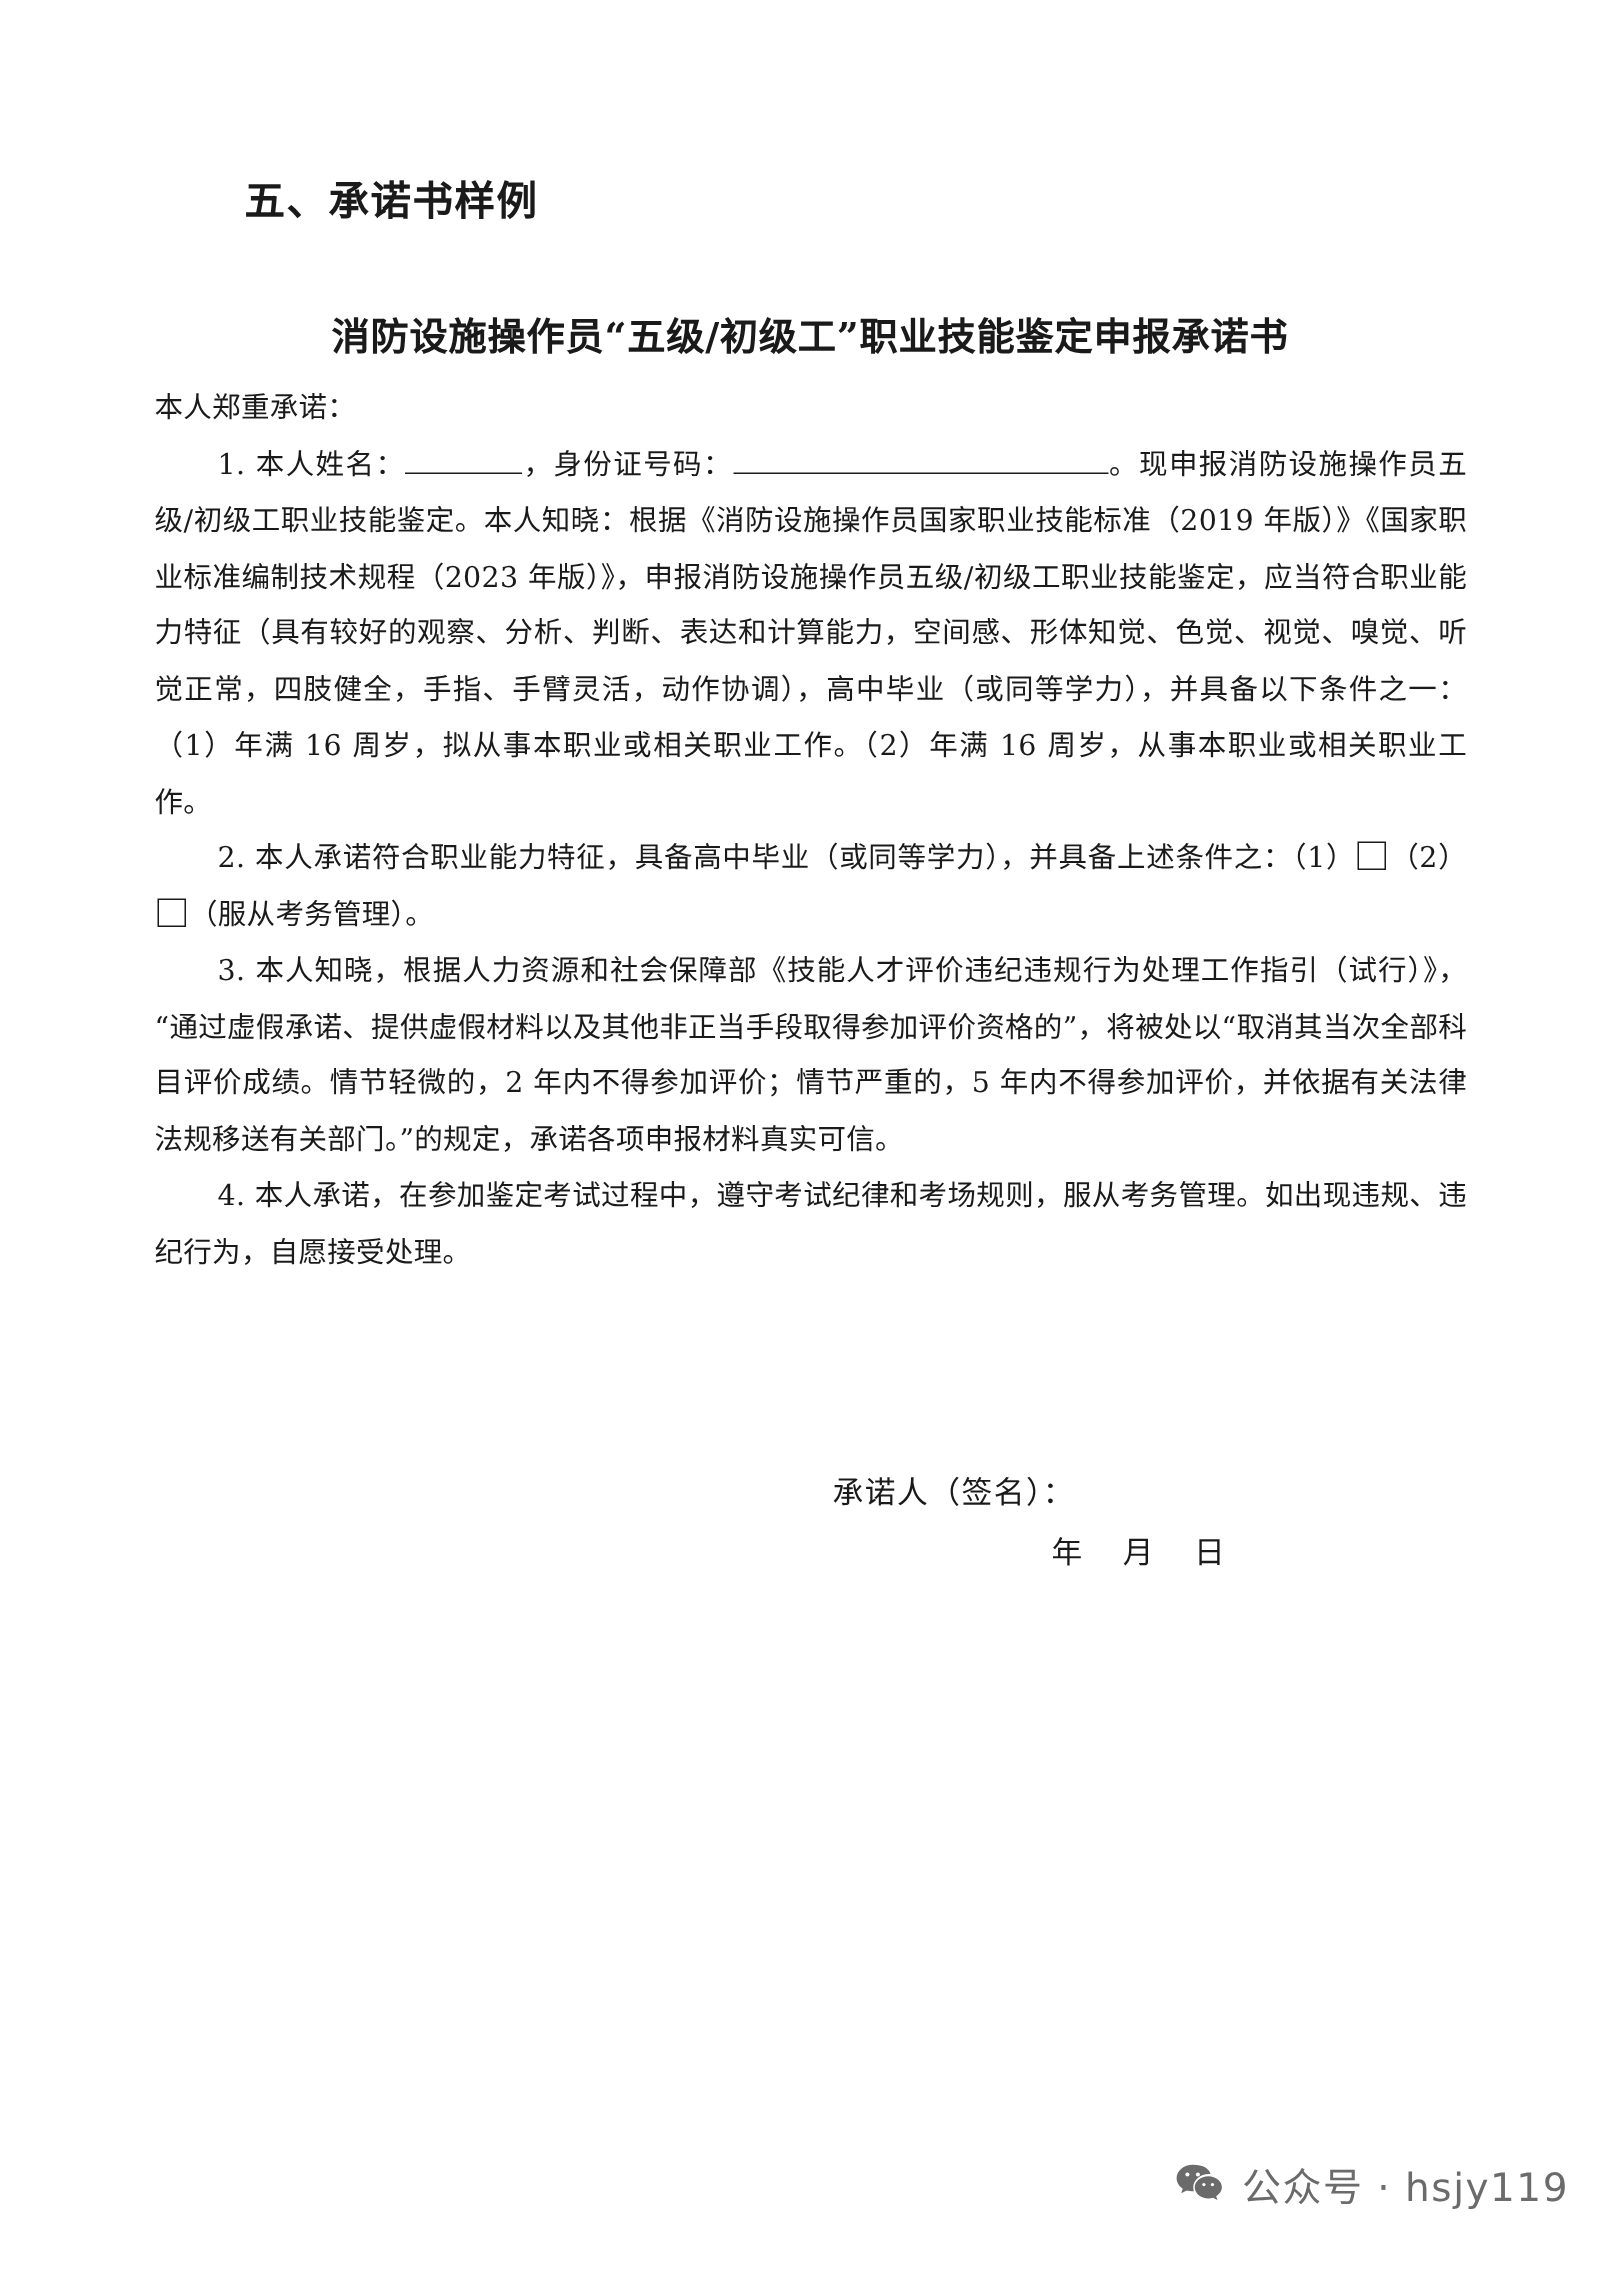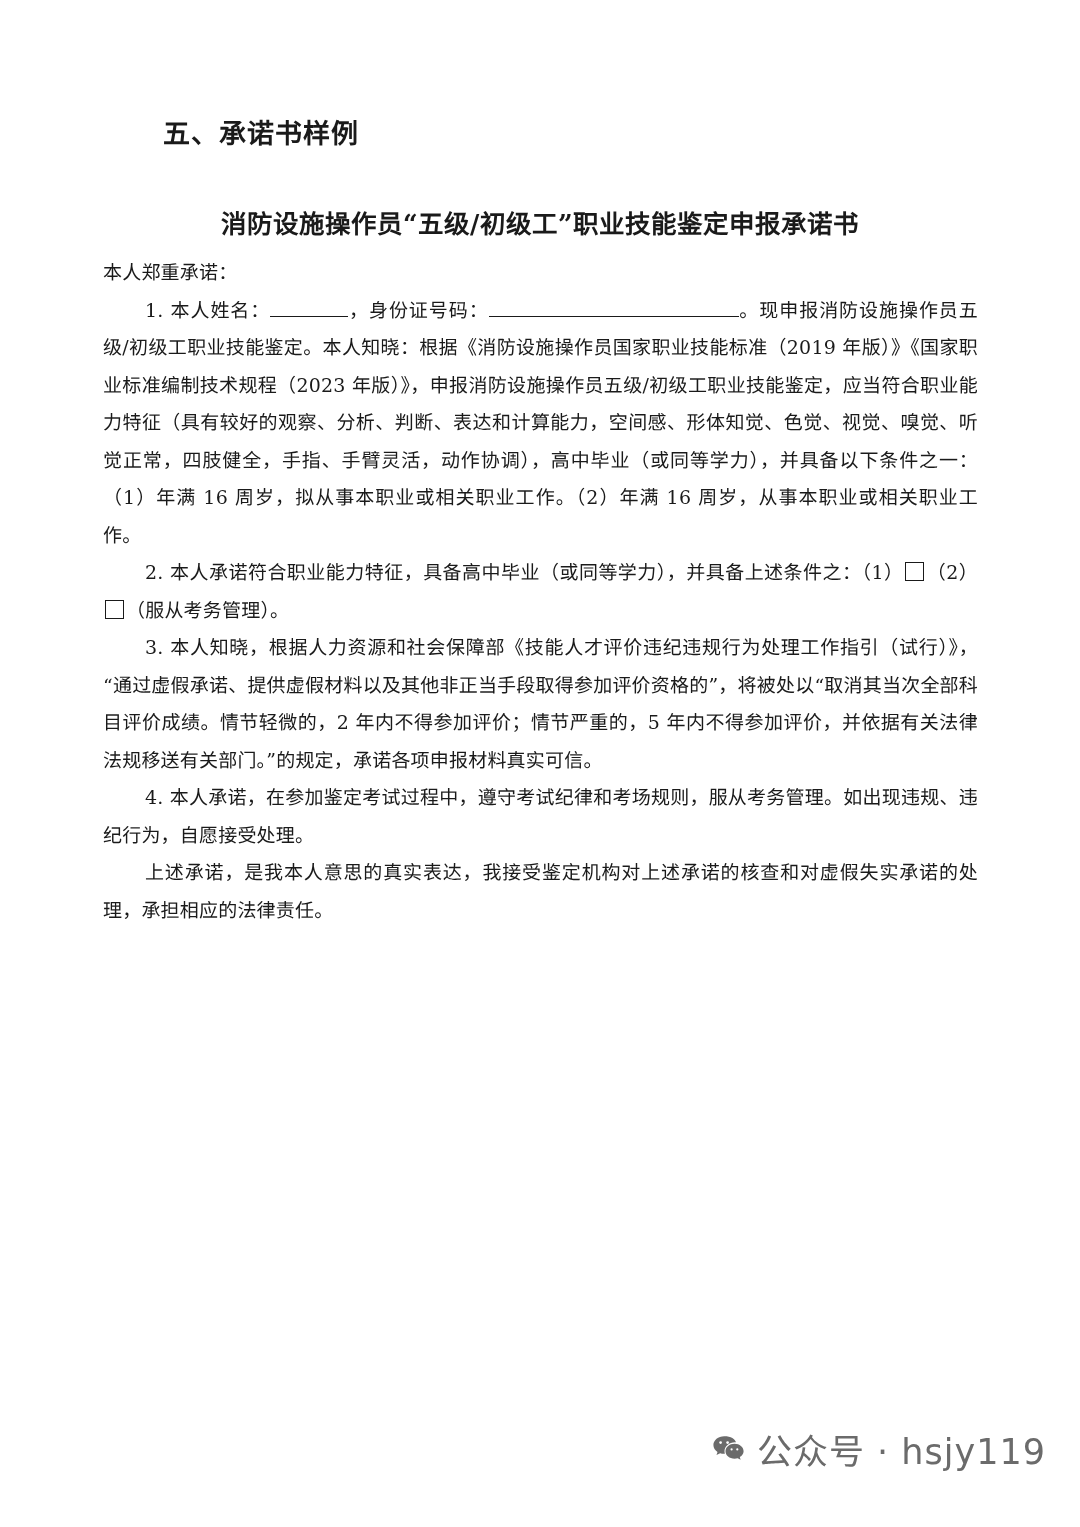--- a/index.html
+++ b/index.html
@@ -107,21 +107,21 @@
     width: 26px;
   }
   .watermark {
     position: absolute;
     right: 34px;
     bottom: 24px;
     display: flex;
     align-items: center;
     gap: 12px;
     color: #6b6b6b;
-    font-size: 35px;
+    font-size: 26px;
     font-family: "DejaVu Sans", "Liberation Sans", sans-serif;
   }
   .wechat-icon {
     width: 34px;
     height: 34px;
     display: inline-block;
   }
   .wm-text {
     letter-spacing: 1px;
   }
@@ -140,23 +140,26 @@
     <p class="para noindent">本人郑重承诺：</p>
 
     <p class="para indent"><span>1. 本人姓名：</span><span class="blank-short"></span><span>，身份证号码：</span><span class="blank-long"></span><span>。现申报消防设施操作员五级/初级工职业技能鉴定。本人知晓：根据《消防设施操作员国家职业技能标准（2019 年版）》《国家职业标准编制技术规程（2023 年版）》，申报消防设施操作员五级/初级工职业技能鉴定，应当符合职业能力特征（具有较好的观察、分析、判断、表达和计算能力，空间感、形体知觉、色觉、视觉、嗅觉、听觉正常，四肢健全，手指、手臂灵活，动作协调），高中毕业（或同等学力），并具备以下条件之一：（1）年满 16 周岁，拟从事本职业或相关职业工作。（2）年满 16 周岁，从事本职业或相关职业工作。</span></p>
 
     <p class="para indent"><span>2. 本人承诺符合职业能力特征，具备高中毕业（或同等学力），并具备上述条件之：（1）</span><span class="checkbox"></span><span>（2）</span><span class="checkbox"></span><span>（服从考务管理）。</span></p>
 
     <p class="para indent">3. 本人知晓，根据人力资源和社会保障部《技能人才评价违纪违规行为处理工作指引（试行）》，“通过虚假承诺、提供虚假材料以及其他非正当手段取得参加评价资格的”，将被处以“取消其当次全部科目评价成绩。情节轻微的，2 年内不得参加评价；情节严重的，5 年内不得参加评价，并依据有关法律法规移送有关部门。”的规定，承诺各项申报材料真实可信。</p>
 
     <p class="para indent">4. 本人承诺，在参加鉴定考试过程中，遵守考试纪律和考场规则，服从考务管理。如出现违规、违纪行为，自愿接受处理。</p>
 
-    <p class="para indent">上述承诺，是我本人意思的真实表达，我接受鉴定机构对上述承诺的核查和对虚假失实承诺的处理，承担相应的法律责任。</p>
   </div>
 
+  <div class="sign-block">
+    <div class="sign-line">承诺人（签名）：</div>
+    <div class="date-line"><span>年</span><span class="gap"></span><span>月</span><span class="gap"></span><span>日</span></div>
+  </div>
 
   <div class="watermark">
     <span class="wechat-icon">
       <svg viewBox="0 0 34 34" width="34" height="34" aria-hidden="true">
         <path d="M13.2 4.2C7.2 4.2 2.4 8.2 2.4 13.1c0 2.8 1.6 5.3 4.1 6.9l-1 3.1 3.6-1.8c1.2.35 2.5.55 3.9.55.3 0 .6 0 .9-.03-.25-.8-.4-1.6-.4-2.45 0-5 4.7-9.05 10.5-9.05.35 0 .7.02 1.05.05-.95-3.6-4.9-6.2-11.85-6.2z" fill="#6b6b6b"></path>
         <circle cx="9.6" cy="10.6" r="1.35" fill="#ffffff"></circle>
         <circle cx="16.6" cy="10.6" r="1.35" fill="#ffffff"></circle>
         <path d="M32.6 19.2c0-4.1-4.05-7.45-9.05-7.45s-9.05 3.35-9.05 7.45 4.05 7.45 9.05 7.45c1.1 0 2.15-.16 3.12-.45l2.95 1.5-.82-2.6c2.3-1.35 3.8-3.5 3.8-5.9z" fill="#6b6b6b"></path>
         <circle cx="20.6" cy="17.4" r="1.1" fill="#ffffff"></circle>
         <circle cx="26.3" cy="17.4" r="1.1" fill="#ffffff"></circle>

